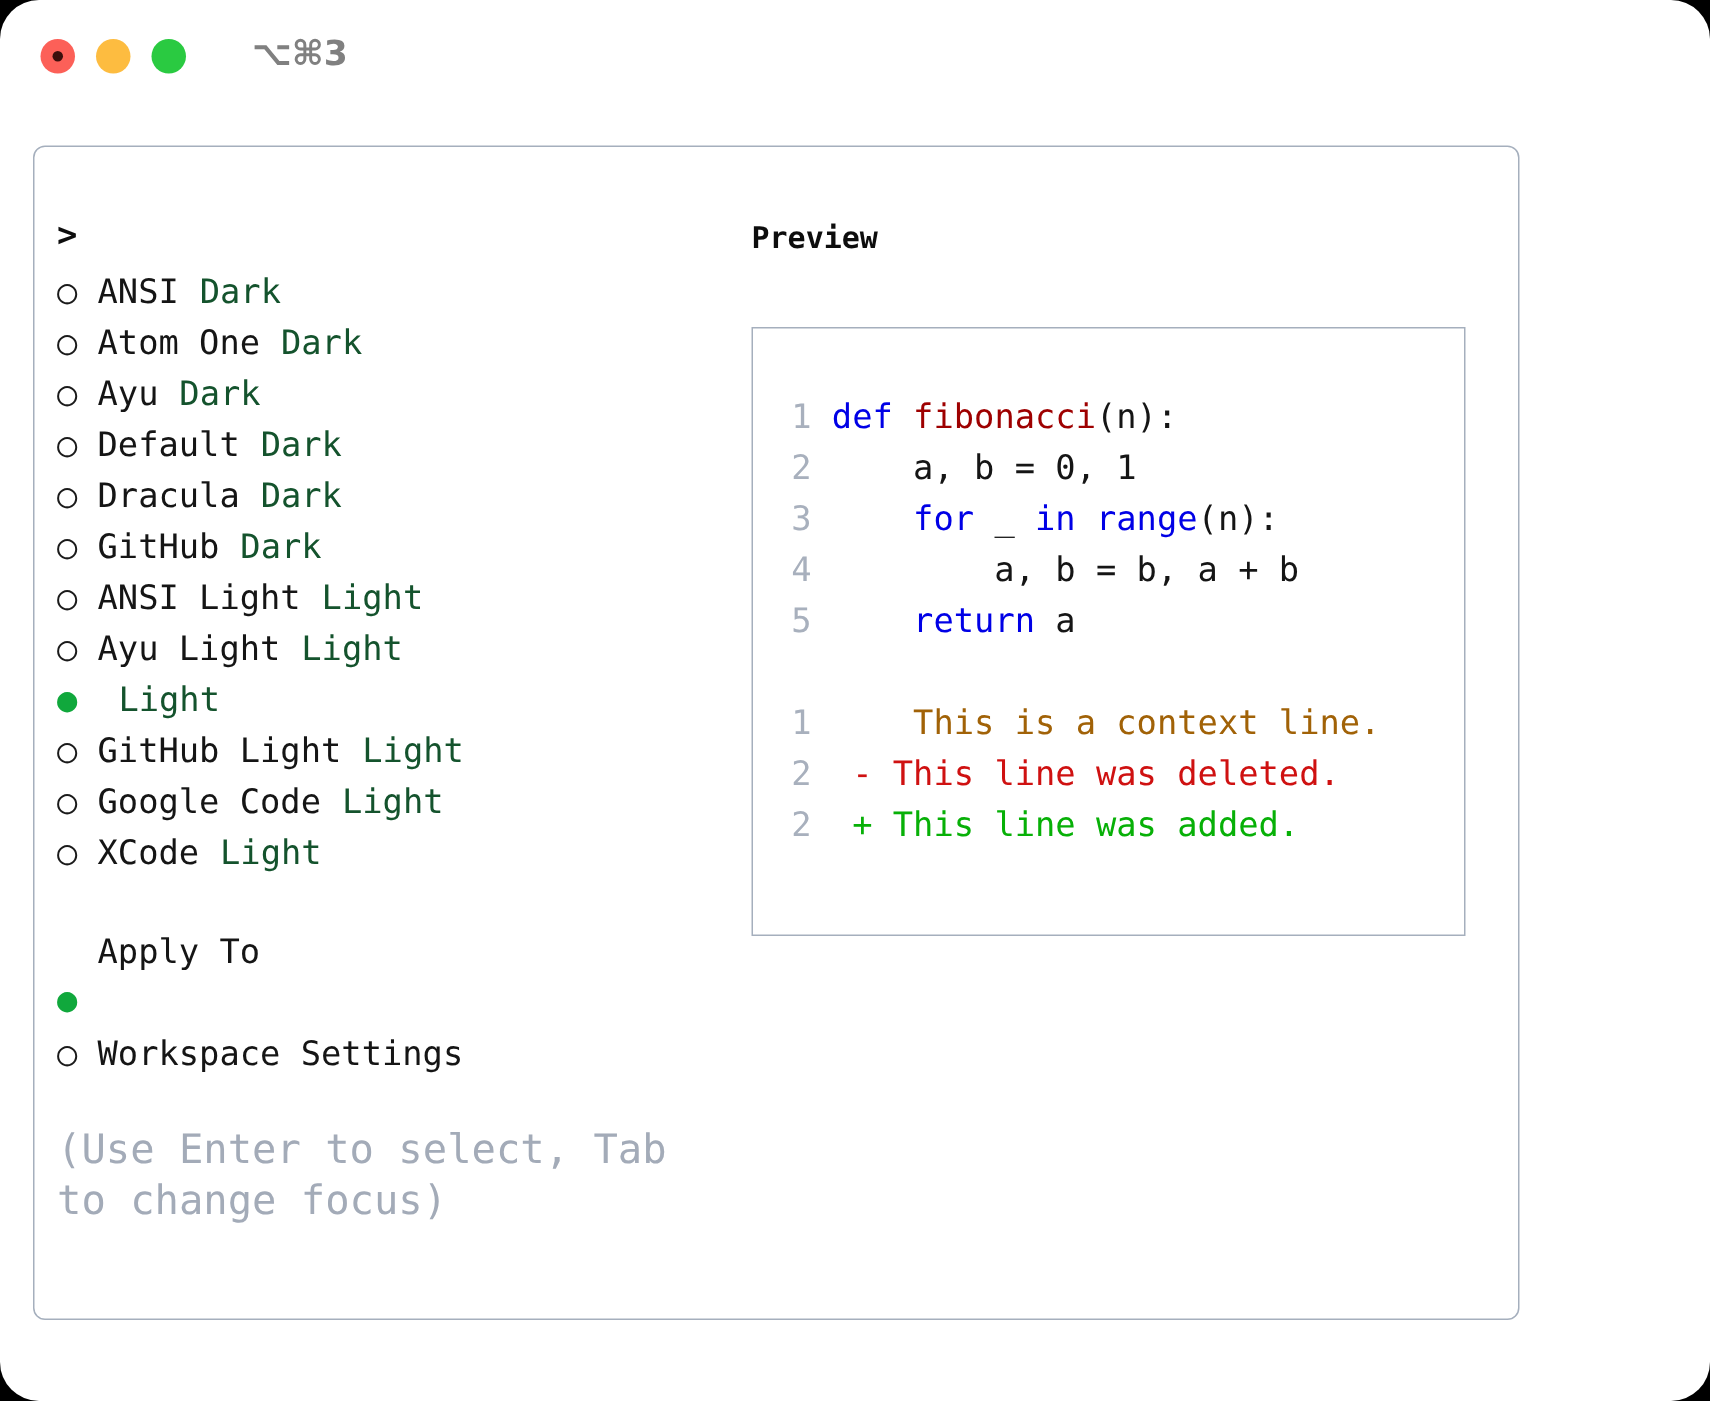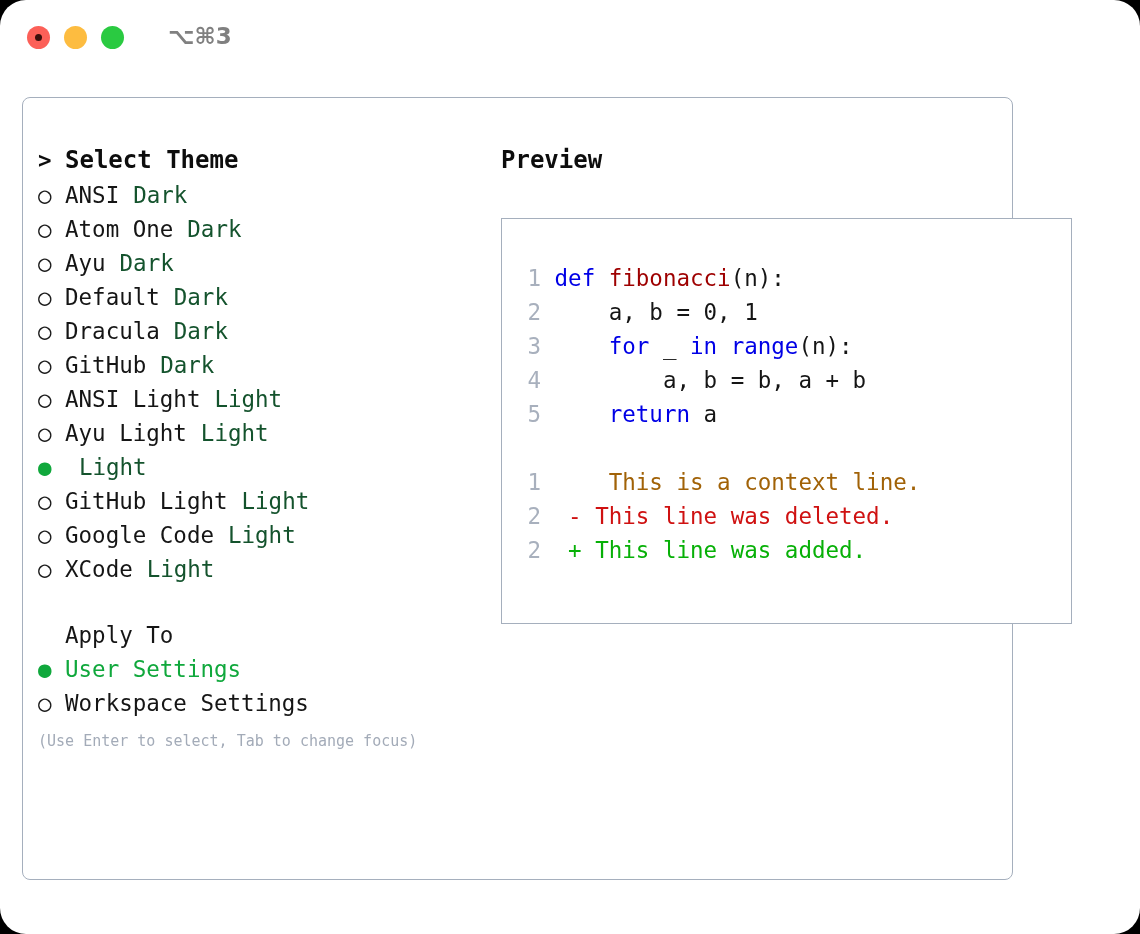--- a/index.html
+++ b/index.html
@@ -130,42 +130,43 @@
     align-items: baseline;
     height: 34px;
     font-size: 22.5px;
     color: #151515;
     white-space: nowrap;
   }
 
   .spacer-row { height: 32px; }
 
   .hint {
+    margin-top: 26px;
     width: 420px;
-    font-size: 15px;
+    font-size: 27px;
     line-height: 34px;
     color: #a3abb8;
   }
 
   
   .right-col {
     position: absolute;
     left: 478px;
     top: 48px;
     width: 500px;
   }
   .preview-title {
-    font-size: 24px;
+    font-size: 20px;
     font-weight: bold;
     color: #0d0d0d;
     height: 36px;
   }
   .preview-box {
     margin-top: 36px;
-    width: 571px;
+    width: 476px;
     height: 406px;
     border: 1px solid #a5afbd;
     box-sizing: border-box;
     background: #ffffff;
     position: relative;
   }
   .code {
     position: absolute;
     left: 12px;
     top: 42px;
@@ -201,21 +202,20 @@
     </div>
     <div class="shortcut">⌥⌘3</div>
   </div>
 
   <div class="panel">
 
     <div class="left-col">
 
       <div class="header-row">
         <span class="marker">&gt;</span>
-        <span>Select Theme</span>
       </div>
 
       <ul class="theme-list" id="theme-list">
           <li class="row">
             <span class="marker unsel">○</span>
             <span class="label">ANSI</span>
             <span class="suffix">Dark</span>
           </li>
           <li class="row">
             <span class="marker unsel">○</span>
@@ -276,21 +276,20 @@
       <div class="spacer-row"></div>
 
       <div class="section-head">
         <span class="marker empty">○</span>
         <span>Apply To</span>
       </div>
 
       <ul class="theme-list" id="apply-list">
           <li class="row">
             <span class="marker sel">●</span>
-            <span class="label sel">User Settings</span>
           </li>
           <li class="row">
             <span class="marker unsel">○</span>
             <span class="label">Workspace Settings</span>
           </li>
         </ul>
 
       <div class="hint">(Use Enter to select, Tab to change focus)</div>
     </div>
 

